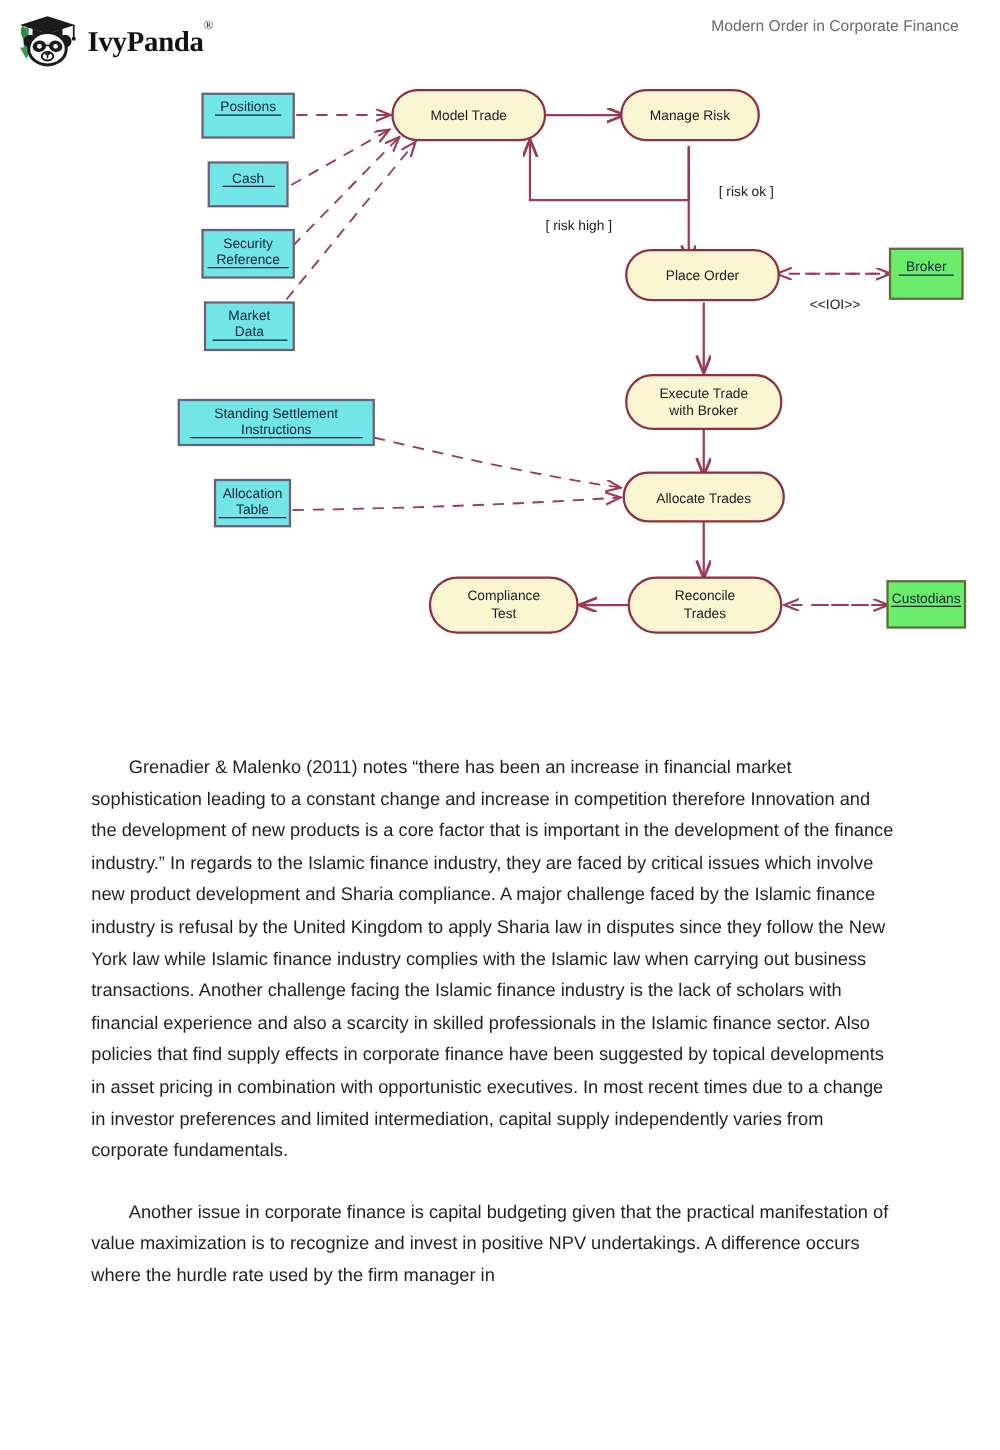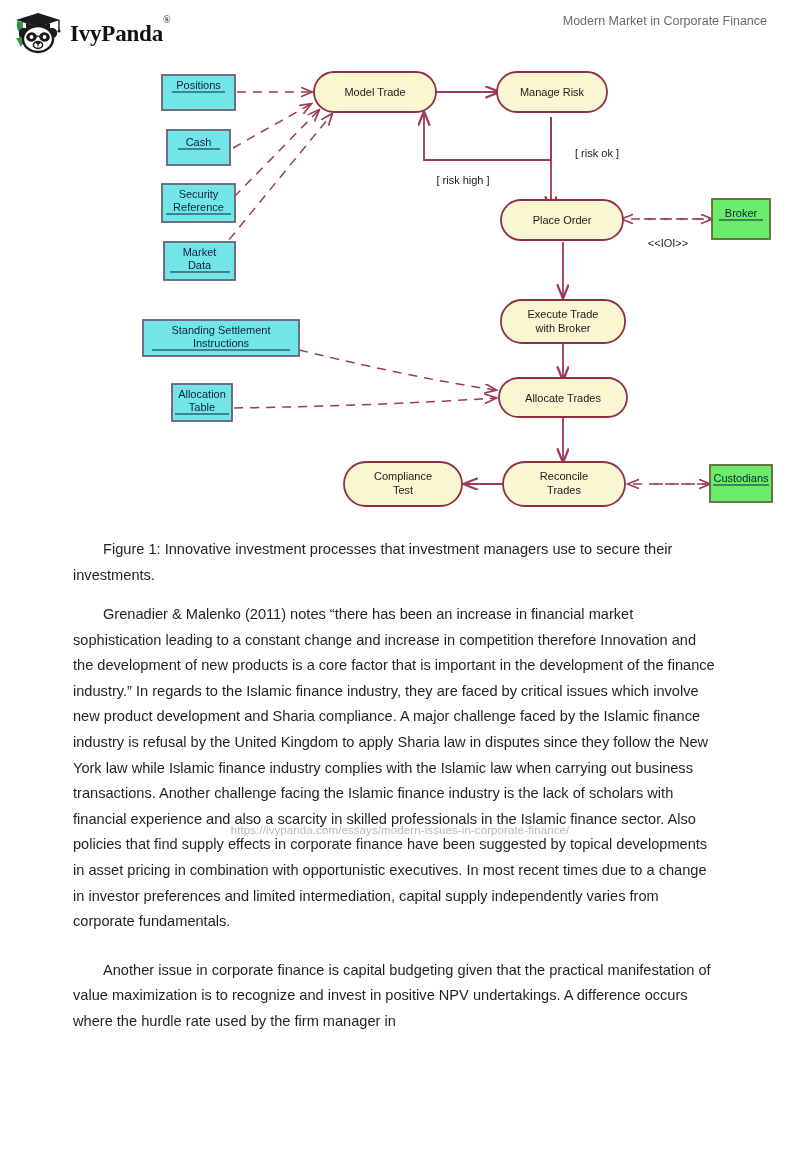--- a/index.html
+++ b/index.html
@@ -99,21 +99,21 @@
 
           <path d="M24 27 q2 -1.6 4 0" stroke="#1b1b1b" stroke-width="1.3" fill="none"></path>
 
           <ellipse cx="26" cy="35" rx="4.6" ry="3.4" fill="#ffffff" stroke="#1b1b1b" stroke-width="1.6"></ellipse>
           <ellipse cx="26" cy="33" rx="2" ry="1.4" fill="#1b1b1b"></ellipse>
           <path d="M26 34.2 L26 36.6" stroke="#1b1b1b" stroke-width="1.2"></path>
         </svg>
       </span>
       <span class="logo-text"><span>IvyPanda</span><sup>®</sup></span>
     </div>
-    <div class="doc-title">Modern Market in Corporate Finance</div>
+    <div class="doc-title">Modern Order in Corporate Finance</div>
   </div>
 
   <div class="figure-wrap">
     <svg width="800" height="460" viewBox="0 0 800 460" aria-hidden="false">
       <defs>
         <marker id="arrowSolid" markerWidth="9" markerHeight="9" refX="7.6" refY="3.2" orient="auto">
           <path d="M0,0 L8,3.2 L0,6.4" fill="none" stroke="#9b3b55" stroke-width="1.25"></path>
         </marker>
         <marker id="arrowDash" markerWidth="9" markerHeight="9" refX="7.6" refY="3.2" orient="auto">
           <path d="M0,0 L8,3.2 L0,6.4" fill="none" stroke="#9b3b55" stroke-width="1.15"></path>
@@ -237,24 +237,20 @@
       </g>
 
       <g>
         <text class="glabel" x="553" y="95" text-anchor="middle">[ risk ok ]</text>
         <text class="glabel" x="419" y="122" text-anchor="middle">[ risk high ]</text>
         <text class="glabel" x="624" y="185" text-anchor="middle">&lt;&lt;IOI&gt;&gt;</text>
       </g>
     </svg>
   </div>
 
-  <div class="fig-caption">Figure 1: Innovative investment processes that investment managers use to secure their investments.</div>
 
   <div class="body-copy">
     <p class="para">Grenadier &amp; Malenko (2011) notes “there has been an increase in financial market sophistication leading to a constant change and increase in competition therefore Innovation and the development of new products is a core factor that is important in the development of the finance industry.” In regards to the Islamic finance industry, they are faced by critical issues which involve new product development and Sharia compliance. A major challenge faced by the Islamic finance industry is refusal by the United Kingdom to apply Sharia law in disputes since they follow the New York law while Islamic finance industry complies with the Islamic law when carrying out business transactions. Another challenge facing the Islamic finance industry is the lack of scholars with financial experience and also a scarcity in skilled professionals in the Islamic finance sector. Also policies that find supply effects in corporate finance have been suggested by topical developments in asset pricing in combination with opportunistic executives. In most recent times due to a change in investor preferences and limited intermediation, capital supply independently varies from corporate fundamentals.</p>
     <p class="para">Another issue in corporate finance is capital budgeting given that the practical manifestation of value maximization is to recognize and invest in positive NPV undertakings. A difference occurs where the hurdle rate used by the firm manager in</p>
   </div>
 
-  <div class="footer">
-    <span class="footer-url">https://ivypanda.com/essays/modern-issues-in-corporate-finance/</span>
-  </div>
 
 </div>
 
 </body></html>

